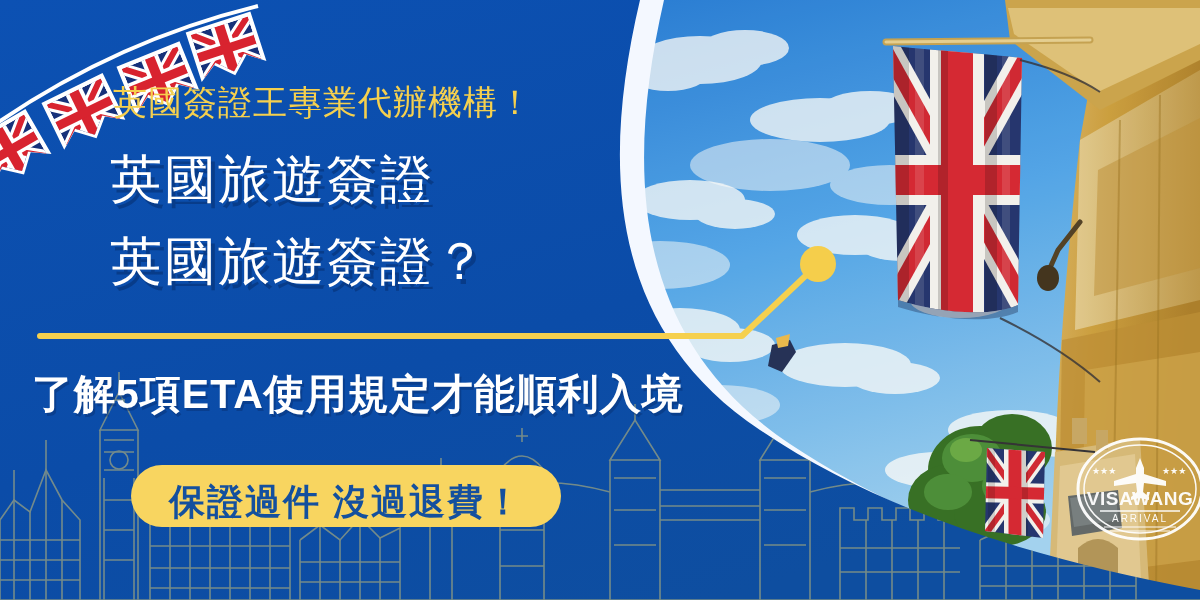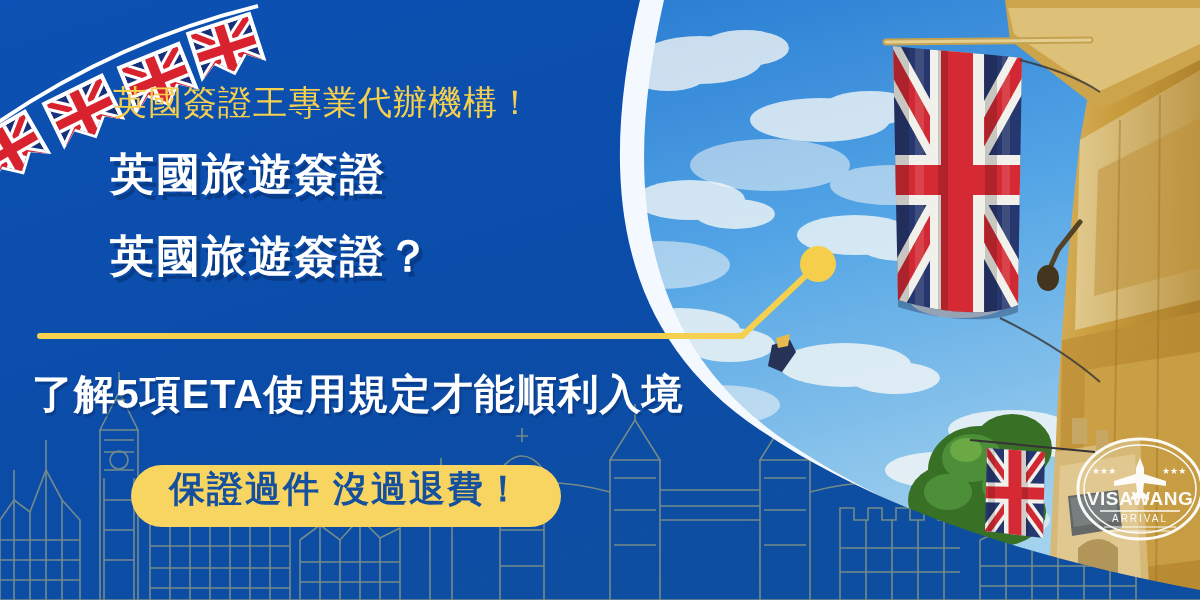--- a/index.html
+++ b/index.html
@@ -15,39 +15,39 @@
 
   
   #eyebrow{
     left:113px;top:80px;
     font-size:34px;font-weight:normal;letter-spacing:1px;
     color:#F5D04E;
   }
   
   #headline1,#headline2{
     left:110px;
-    font-size:44px;font-weight:bold;letter-spacing:2px;
+    font-size:52px;font-weight:normal;letter-spacing:2px;
     color:#FFFFFF;
     text-shadow:4px 5px 0 rgba(6,46,110,.55);
   }
   #headline1{top:145px;}
   #headline2{top:227px;}
   
   #subtitle{
     left:32px;top:367px;
     font-size:41px;font-weight:bold;letter-spacing:1px;
     color:#FFFFFF;
     text-shadow:2px 3px 0 rgba(6,46,110,.45);
   }
   
   #cta{
     position:absolute;left:131px;top:465px;
     width:430px;height:62px;border-radius:31px;
     background:#F8D560;
-    display:flex;align-items:flex-start;justify-content:center;
+    display:flex;align-items:flex-end;justify-content:center;
     cursor:pointer;
   }
   #cta-label{
     font-size:36px;font-weight:bold;letter-spacing:2px;
     color:#14509E;
   }
 </style>
 </head>
 <body>
 

